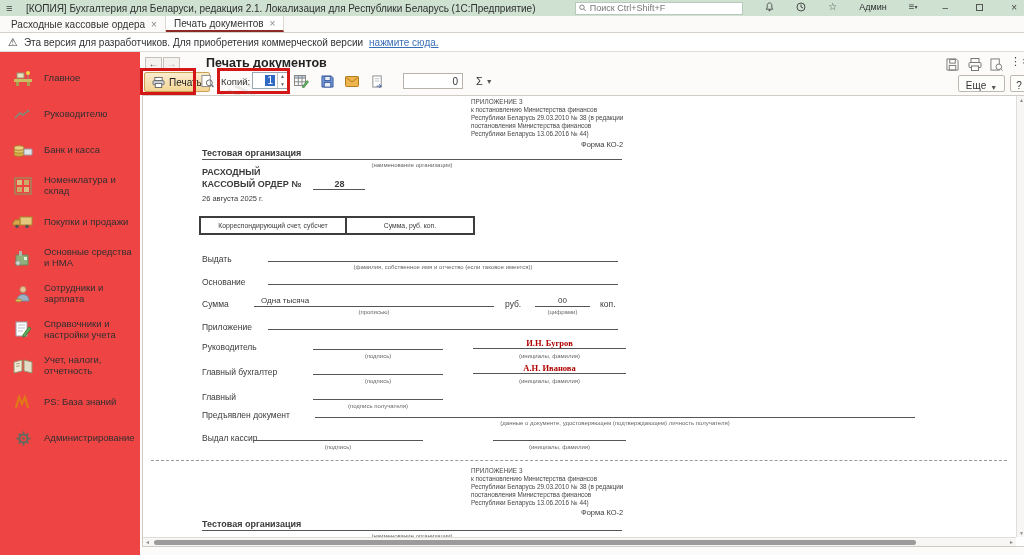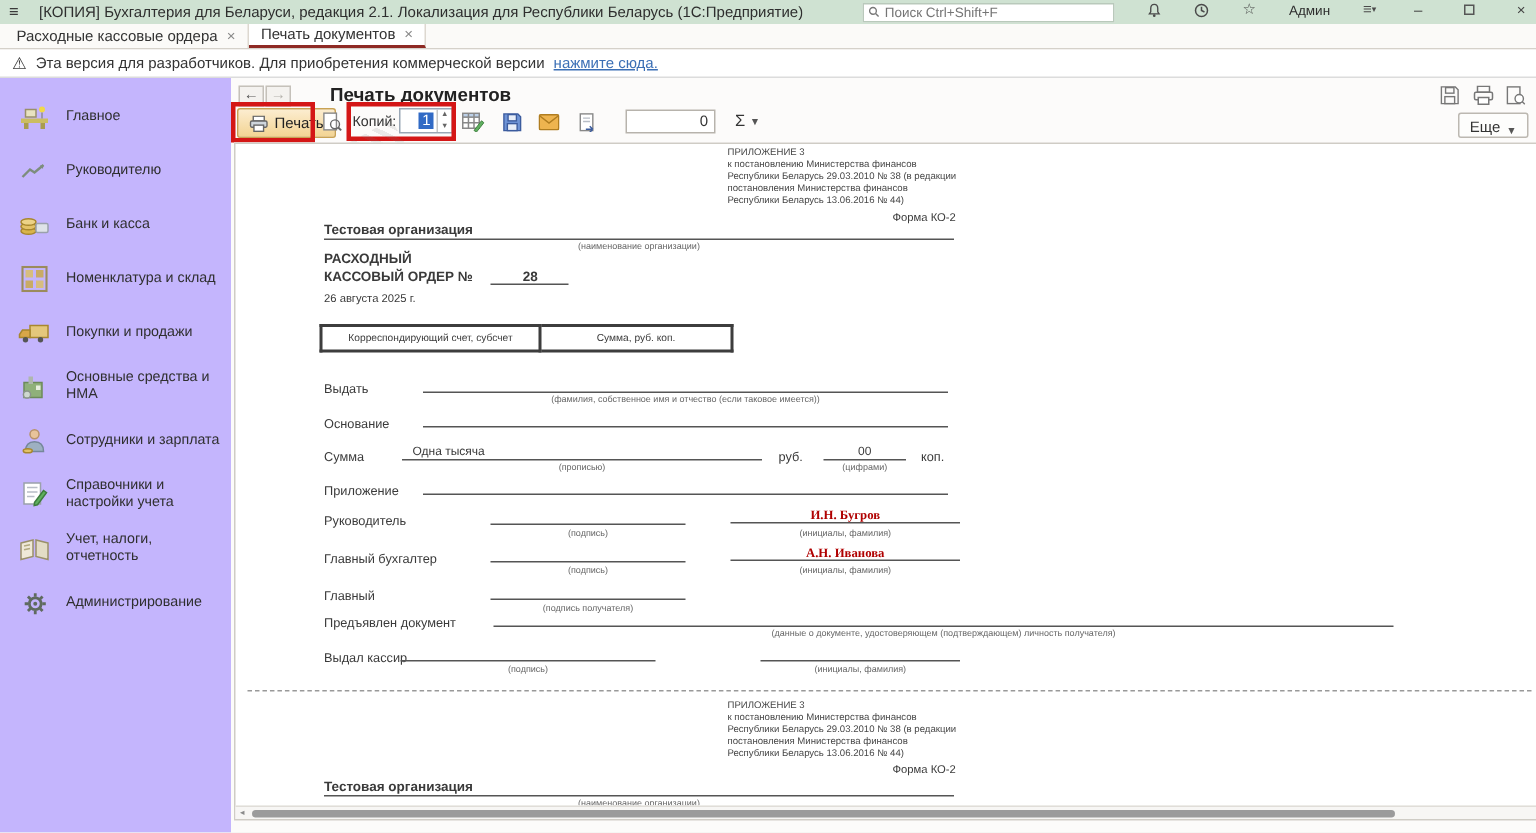--- a/index.html
+++ b/index.html
@@ -29,21 +29,21 @@
   .tab .x { color:#888; font-size:10px; }
 
   
   .warnbar { height:19px; background:#fff; border-bottom:1px solid #dcdcdc; display:flex; align-items:center;
     font-size:10px; gap:6px; padding:0 8px; }
   .warn-tri { color:#3b3b3b; font-size:11px; }
   .warnbar a { color:#3b6fb5; text-decoration:underline; }
 
   
   .main { position:relative; display:flex; height:503px; }
-  .sidebar { width:154px; background:#c4b5fd; padding-top:8px; flex:none; }
+  .sidebar { width:140px; background:#ef4444; padding-top:8px; flex:none; }
   .side-item { display:flex; align-items:center; gap:8px; height:36px; padding-left:10px; cursor:pointer; }
   .side-item .sic { width:26px; flex:none; display:flex; justify-content:center; }
   .side-item .slbl { font-size:9.5px; color:#2f2f2f; line-height:1.15; padding-right:4px; }
 
   .content { position:relative; flex:1; background:#fcfbfa; }
 
   
   .navbtn { width:17px; height:14px; border:1px solid #c5c1ba; background:#f4f2ef; font-size:10px;
     color:#555; text-align:center; line-height:12px; }
   .navbtn.dis { color:#b5b2ac; }
@@ -250,20 +250,28 @@
             <path d="M2 4 L10 2 L10 13 L2 15 Z" fill="#efe9d8" stroke="#9a9069"></path>
             <path d="M20 4 L12 2 L12 13 L20 15 Z" fill="#e3dcc6" stroke="#9a9069"></path>
             <line x1="4" y1="6" x2="8" y2="5.2" stroke="#b2a97f"></line>
             <line x1="4" y1="8.5" x2="8" y2="7.7" stroke="#b2a97f"></line>
           </svg>
         </span>
       <span class="slbl">Учет, налоги, отчетность</span>
     </div>
     <div class="side-item">
       <span class="sic">
+          <svg width="16" height="14" viewBox="0 0 16 14">
+            <path d="M1 13 L4 2 L7 9 L10 2 L13 13" fill="none" stroke="#e07818" stroke-width="2.2"></path>
+          </svg>
+        </span>
+      <span class="slbl">PS: База знаний</span>
+    </div>
+    <div class="side-item">
+      <span class="sic">
           <svg width="15" height="15" viewBox="0 0 16 16">
             <circle cx="8" cy="8" r="4.2" fill="none" stroke="#5f6a5f" stroke-width="2"></circle>
             <circle cx="8" cy="8" r="1.4" fill="#5f6a5f"></circle>
             <g stroke="#5f6a5f" stroke-width="2">
               <line x1="8" y1="0.5" x2="8" y2="3"></line>
               <line x1="8" y1="13" x2="8" y2="15.5"></line>
               <line x1="0.5" y1="8" x2="3" y2="8"></line>
               <line x1="13" y1="8" x2="15.5" y2="8"></line>
               <line x1="2.8" y1="2.8" x2="4.6" y2="4.6"></line>
               <line x1="11.4" y1="11.4" x2="13.2" y2="13.2"></line>

